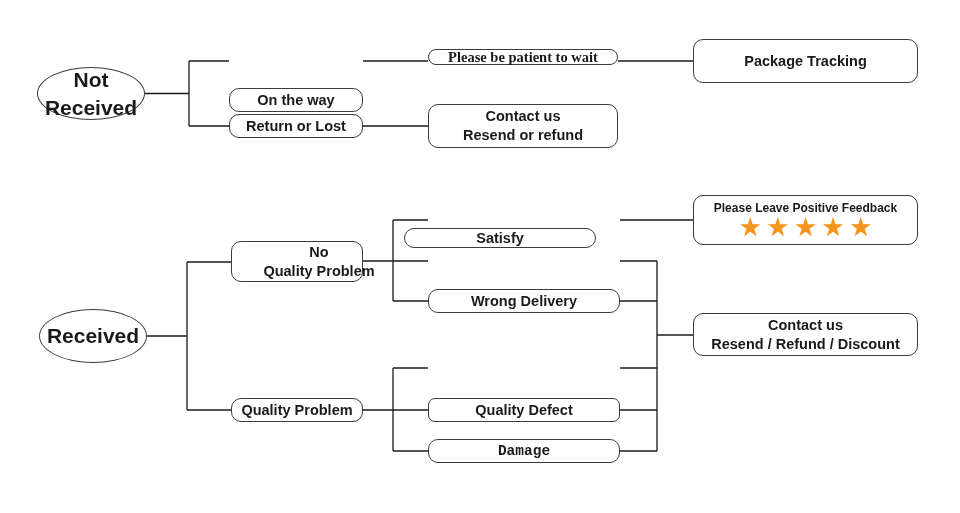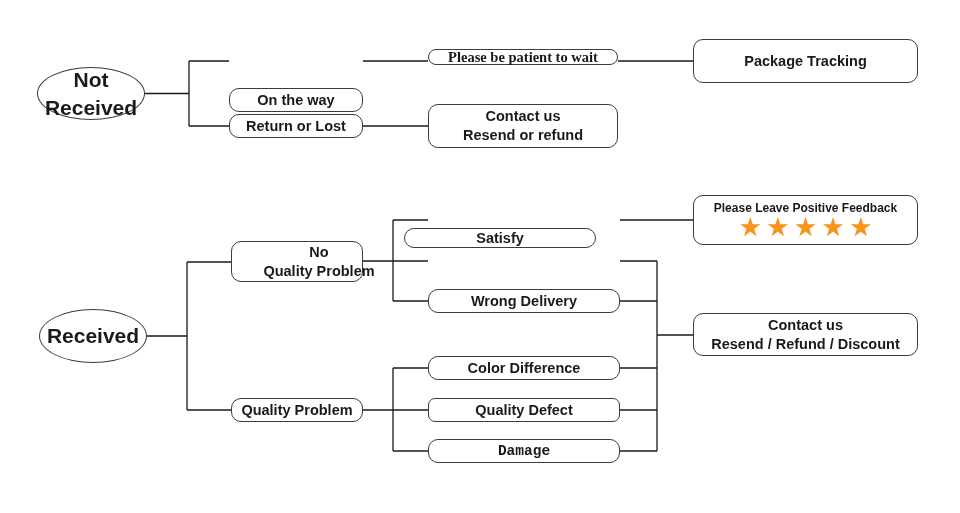--- a/index.html
+++ b/index.html
@@ -132,23 +132,20 @@
 
   <div class="node box" style="left:404px; top:208px; width:192px; height:20px;margin-top:20px;">
     <span>Satisfy</span>
   </div>
 
 
   <div class="node box" style="left:428px; top:289px; width:192px; height:24px;">
     <span>Wrong Delivery</span>
   </div>
 
-  <div class="node box" style="left:428px; top:356px; width:192px; height:24px;">
-    <span>Color Difference</span>
-  </div>
 
   <div class="node box" style="left:428px; top:398px; width:192px; height:24px;border-radius:7px;">
     <span>Quality Defect</span>
   </div>
 
   <div class="node box" style="left:428px; top:439px; width:192px; height:24px;font-family:Liberation Mono, monospace;">
     <span>Damage</span>
   </div>
 
   <div class="node box" style="left:693px; top:195px; width:225px; height:50px;">

